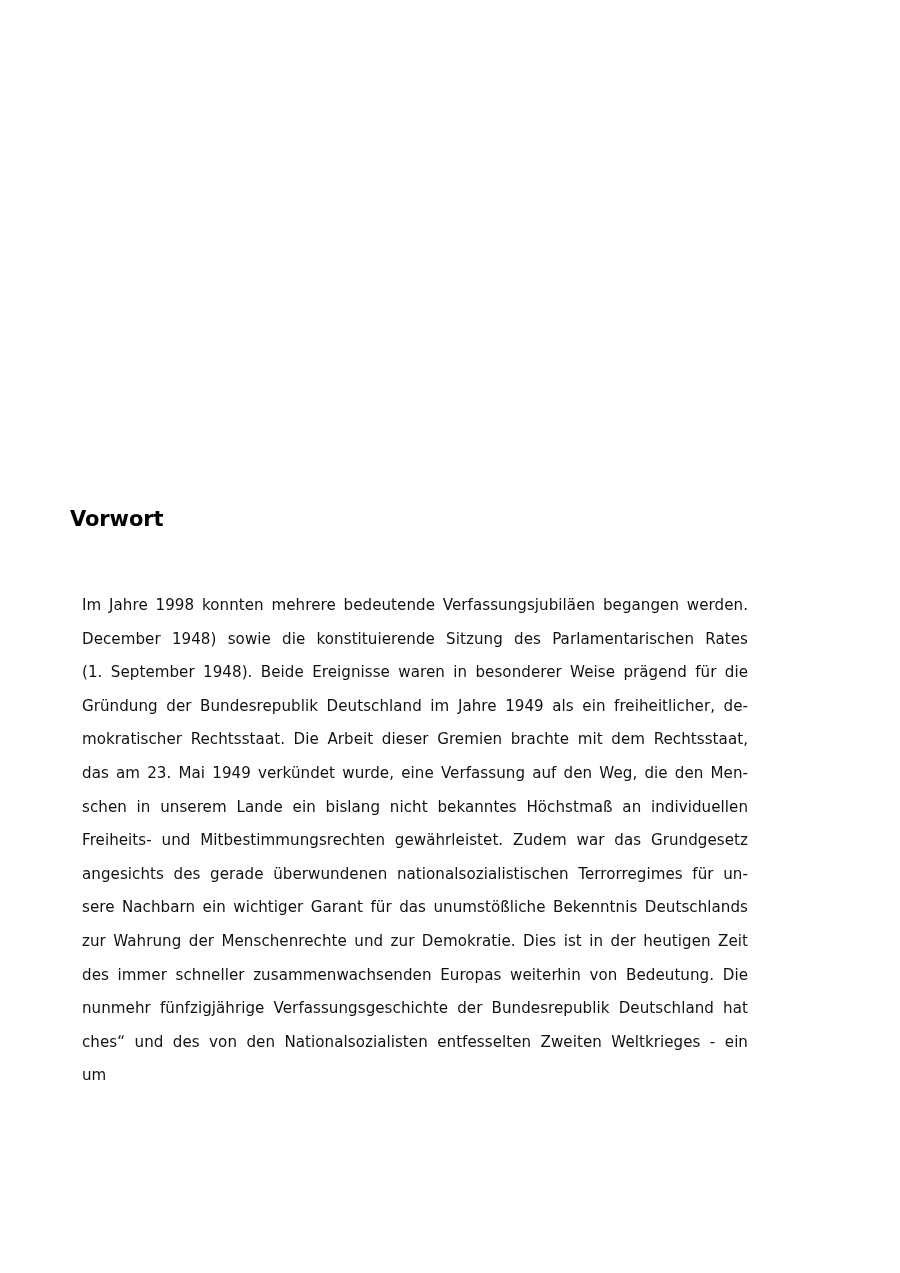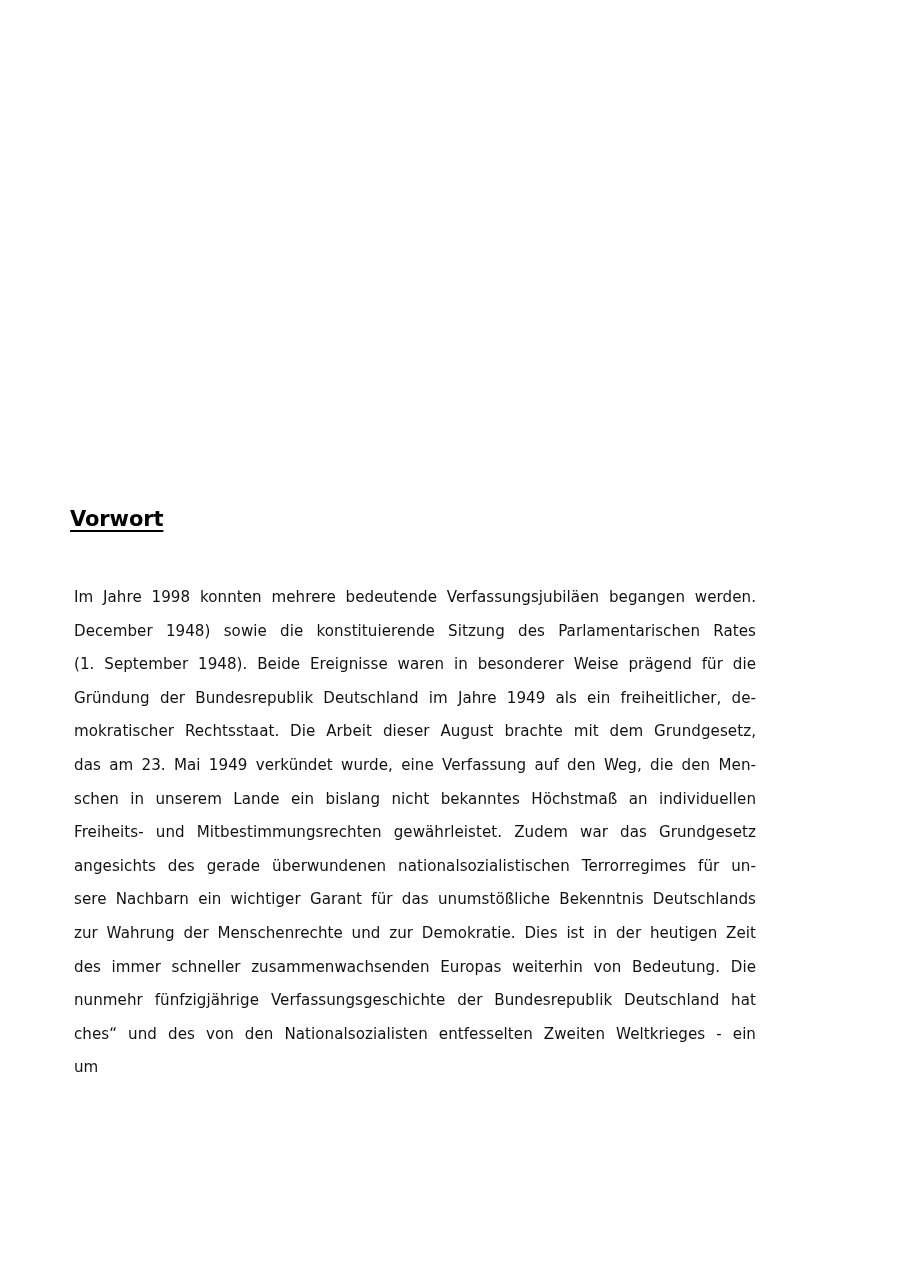--- a/index.html
+++ b/index.html
@@ -36,29 +36,28 @@
     left: 70px;
     top: 508px;
     width: 690px;
   }
 
   .section-heading {
     font-size: 21px;
     font-weight: bold;
     line-height: 1.1;
     letter-spacing: -0.1px;
-    text-decoration: underline;
     text-underline-offset: 4px;
     text-decoration-thickness: 2.2px;
     margin: 0 0 46px 0;
     display: inline-block;
   }
 
   .body-paragraph {
-    margin: 4px;
+    margin: 12px;
     font-size: 15.1px;
     line-height: 33.6px;
     text-align: justify;
     text-justify: inter-word;
     color: #111111;
     letter-spacing: 0.05px;
   }
 
   
   .doc-line {
@@ -82,21 +81,21 @@
 
   <div class="text-column">
 
     <h1 class="section-heading">Vorwort</h1>
 
     <p class="body-paragraph">
       <span class="doc-line" style="white-space: nowrap;">Im Jahre 1998 konnten mehrere bedeutende Verfassungsjubiläen begangen werden.</span>
       <span class="doc-line" style="white-space: nowrap;">December 1948) sowie die konstituierende Sitzung des Parlamentarischen Rates</span>
       <span class="doc-line" style="white-space: nowrap;">(1. September 1948). Beide Ereignisse waren in besonderer Weise prägend für die</span>
       <span class="doc-line" style="white-space: nowrap;">Gründung der Bundesrepublik Deutschland im Jahre 1949 als ein freiheitlicher, de-</span>
-      <span class="doc-line" style="white-space: nowrap;">mokratischer Rechtsstaat. Die Arbeit dieser August brachte mit dem Grundgesetz,</span>
+      <span class="doc-line" style="white-space: nowrap;">mokratischer Rechtsstaat. Die Arbeit dieser Gremien brachte mit dem Rechtsstaat,</span>
       <span class="doc-line" style="white-space: nowrap;">das am 23. Mai 1949 verkündet wurde, eine Verfassung auf den Weg, die den Men-</span>
       <span class="doc-line" style="white-space: nowrap;">schen in unserem Lande ein bislang nicht bekanntes Höchstmaß an individuellen</span>
       <span class="doc-line" style="white-space: nowrap;">Freiheits- und Mitbestimmungsrechten gewährleistet. Zudem war das Grundgesetz</span>
       <span class="doc-line" style="white-space: nowrap;">angesichts des gerade überwundenen nationalsozialistischen Terrorregimes für un-</span>
       <span class="doc-line" style="white-space: nowrap;">sere Nachbarn ein wichtiger Garant für das unumstößliche Bekenntnis Deutschlands</span>
       <span class="doc-line" style="white-space: nowrap;">zur Wahrung der Menschenrechte und zur Demokratie. Dies ist in der heutigen Zeit</span>
       <span class="doc-line" style="white-space: nowrap;">des immer schneller zusammenwachsenden Europas weiterhin von Bedeutung. Die</span>
       <span class="doc-line" style="white-space: nowrap;">nunmehr fünfzigjährige Verfassungsgeschichte der Bundesrepublik Deutschland hat</span>
       <span class="doc-line" style="white-space: nowrap;">ches“ und des von den Nationalsozialisten entfesselten Zweiten Weltkrieges - ein</span>
       <span class="doc-line last-line">um</span>

